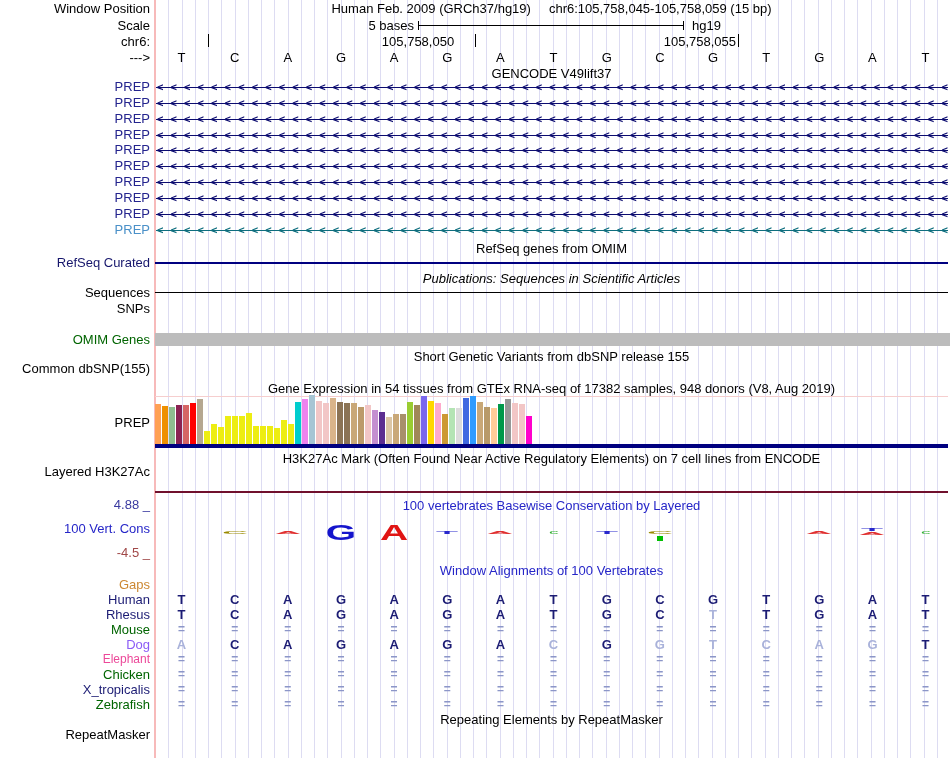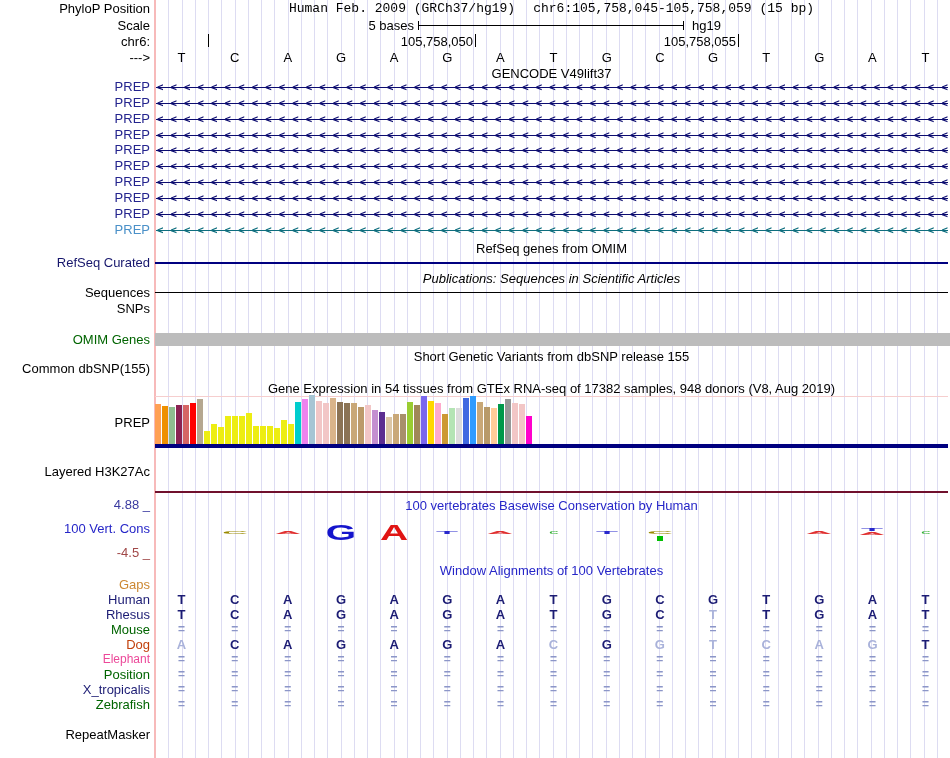--- a/index.html
+++ b/index.html
@@ -11,22 +11,22 @@
          white-space:nowrap;z-index:2;line-height:15px;}
   .hline{position:absolute;z-index:2;}
 </style>
 </head>
 <body>
 
 <div id="stage">
 
   <div class="hline" style="left: 154px; top: 0px; width: 2px; height: 758px; z-index: 1; background: rgb(247, 186, 186);"></div>
 
-  <div class="llabel" style="top:1px;">PhyloP Position</div>
-  <div class="title" style="top:1px;font-family:Liberation Mono, monospace;">
+  <div class="llabel" style="top:1px;">Window Position</div>
+  <div class="title" style="top:1px;">
     <span>Human Feb. 2009 (GRCh37/hg19)</span><span style="margin-left:18px">chr6:105,758,045-105,758,059 (15 bp)</span>
   </div>
 
   <div class="llabel" style="top:18px;">Scale</div>
   <div style="position:absolute;left:254px;top:18px;width:160px;text-align:right;font-size:13px;z-index:2;">5 bases</div>
   <div class="hline" style="left:418px;top:25px;width:266px;height:1px;background:#000;"></div>
   <div class="hline" style="left:418px;top:21px;width:1px;height:9px;background:#000;"></div>
   <div class="hline" style="left:683px;top:21px;width:1px;height:9px;background:#000;"></div>
   <div style="position:absolute;left:692px;top:18px;font-size:13px;z-index:2;">hg19</div>
 
@@ -50,30 +50,32 @@
   <div class="hline" style="left: 155px; top: 333px; width: 795px; height: 13px; background: rgb(188, 188, 188);"></div>
 
   <div class="title" style="top:349px;">Short Genetic Variants from dbSNP release 155</div>
   <div class="llabel" style="top:361px;">Common dbSNP(155)</div>
 
   <div class="title" style="top:381px;">Gene Expression in 54 tissues from GTEx RNA-seq of 17382 samples, 948 donors (V8, Aug 2019)</div>
   <div class="llabel" style="top:415px;">PREP</div>
   <div class="hline" style="left:155px;top:396px;width:793px;height:48px;border-top:1px solid #f6cece;z-index:1;"></div>
   <div class="hline" style="left: 155px; top: 444px; width: 793px; height: 4px; background: rgb(0, 0, 128);"></div>
 
+  <div class="title" style="top:451px;">H3K27Ac Mark (Often Found Near Active Regulatory Elements) on 7 cell lines from ENCODE</div>
   <div class="llabel" style="top:464px;">Layered H3K27Ac</div>
   <div class="hline" style="left: 155px; top: 491px; width: 793px; height: 2px; background: rgb(112, 16, 44);"></div>
 
   <div class="llabel" style="top: 497px; color: rgb(58, 58, 160);">4.88 _</div>
-  <div class="title" style="top: 498px; color: rgb(38, 38, 200);">100 vertebrates Basewise Conservation by Human</div>
+  <div class="title" style="top: 498px; color: rgb(38, 38, 200);">100 vertebrates Basewise Conservation by Layered</div>
   <div class="llabel" style="top: 521px; color: rgb(38, 38, 200);">100 Vert. Cons</div>
   <div class="llabel" style="top: 545px; color: rgb(160, 72, 72);">-4.5 _</div>
 
   <div class="title" style="top: 563px; color: rgb(38, 38, 200);">Window Alignments of 100 Vertebrates</div>
 
+  <div class="title" style="top:712px;">Repeating Elements by RepeatMasker</div>
   <div class="llabel" style="top:727px;">RepeatMasker</div>
 
 <div style="position: absolute; left: 168.25px; top: 0px; width: 1px; height: 758px; background: rgb(221, 220, 242); z-index: 0;"></div>
     <div style="position: absolute; left: 181.5px; top: 0px; width: 1px; height: 758px; background: rgb(221, 220, 242); z-index: 0;"></div>
     <div style="position: absolute; left: 194.75px; top: 0px; width: 1px; height: 758px; background: rgb(221, 220, 242); z-index: 0;"></div>
     <div style="position: absolute; left: 208px; top: 0px; width: 1px; height: 758px; background: rgb(221, 220, 242); z-index: 0;"></div>
     <div style="position: absolute; left: 221.25px; top: 0px; width: 1px; height: 758px; background: rgb(221, 220, 242); z-index: 0;"></div>
     <div style="position: absolute; left: 234.5px; top: 0px; width: 1px; height: 758px; background: rgb(221, 220, 242); z-index: 0;"></div>
     <div style="position: absolute; left: 247.75px; top: 0px; width: 1px; height: 758px; background: rgb(221, 220, 242); z-index: 0;"></div>
     <div style="position: absolute; left: 261px; top: 0px; width: 1px; height: 758px; background: rgb(221, 220, 242); z-index: 0;"></div>
@@ -123,21 +125,21 @@
     <div style="position: absolute; left: 844px; top: 0px; width: 1px; height: 758px; background: rgb(221, 220, 242); z-index: 0;"></div>
     <div style="position: absolute; left: 857.25px; top: 0px; width: 1px; height: 758px; background: rgb(221, 220, 242); z-index: 0;"></div>
     <div style="position: absolute; left: 870.5px; top: 0px; width: 1px; height: 758px; background: rgb(221, 220, 242); z-index: 0;"></div>
     <div style="position: absolute; left: 883.75px; top: 0px; width: 1px; height: 758px; background: rgb(221, 220, 242); z-index: 0;"></div>
     <div style="position: absolute; left: 897px; top: 0px; width: 1px; height: 758px; background: rgb(221, 220, 242); z-index: 0;"></div>
     <div style="position: absolute; left: 910.25px; top: 0px; width: 1px; height: 758px; background: rgb(221, 220, 242); z-index: 0;"></div>
     <div style="position: absolute; left: 923.5px; top: 0px; width: 1px; height: 758px; background: rgb(221, 220, 242); z-index: 0;"></div>
     <div style="position: absolute; left: 936.75px; top: 0px; width: 1px; height: 758px; background: rgb(221, 220, 242); z-index: 0;"></div>
     <div style="position: absolute; left: 208px; top: 34px; width: 1px; height: 13px; background: rgb(0, 0, 0); z-index: 2;"></div>
     <div style="position: absolute; left: 475px; top: 34px; width: 1px; height: 13px; background: rgb(0, 0, 0); z-index: 2;"></div>
-    <div style="position: absolute; left: 363px; top: 34px; width: 110px; text-align: right; font-size: 13px; z-index: 2;">105,758,050</div>
+    <div style="position: absolute; left: 363px; top: 34px; width: 110px; text-align: center; font-size: 13px; z-index: 2;">105,758,050</div>
     <div style="position: absolute; left: 738px; top: 34px; width: 1px; height: 13px; background: rgb(0, 0, 0); z-index: 2;"></div>
     <div style="position: absolute; left: 626px; top: 34px; width: 110px; text-align: right; font-size: 13px; z-index: 2;">105,758,055</div>
     <div style="position: absolute; left: 155.5px; top: 50px; width: 52px; text-align: center; font-size: 13px; z-index: 2;">T</div>
     <div style="position: absolute; left: 208.65px; top: 50px; width: 52px; text-align: center; font-size: 13px; z-index: 2;">C</div>
     <div style="position: absolute; left: 261.8px; top: 50px; width: 52px; text-align: center; font-size: 13px; z-index: 2;">A</div>
     <div style="position: absolute; left: 314.95px; top: 50px; width: 52px; text-align: center; font-size: 13px; z-index: 2;">G</div>
     <div style="position: absolute; left: 368.1px; top: 50px; width: 52px; text-align: center; font-size: 13px; z-index: 2;">A</div>
     <div style="position: absolute; left: 421.25px; top: 50px; width: 52px; text-align: center; font-size: 13px; z-index: 2;">G</div>
     <div style="position: absolute; left: 474.4px; top: 50px; width: 52px; text-align: center; font-size: 13px; z-index: 2;">A</div>
     <div style="position: absolute; left: 527.55px; top: 50px; width: 52px; text-align: center; font-size: 13px; z-index: 2;">T</div>
@@ -288,21 +290,21 @@
     <div style="position: absolute; left: 421.25px; top: 622px; width: 52px; text-align: center; font-size: 12px; font-weight: bold; color: rgb(140, 150, 200); z-index: 2;">=</div>
     <div style="position: absolute; left: 474.4px; top: 622px; width: 52px; text-align: center; font-size: 12px; font-weight: bold; color: rgb(140, 150, 200); z-index: 2;">=</div>
     <div style="position: absolute; left: 527.55px; top: 622px; width: 52px; text-align: center; font-size: 12px; font-weight: bold; color: rgb(140, 150, 200); z-index: 2;">=</div>
     <div style="position: absolute; left: 580.7px; top: 622px; width: 52px; text-align: center; font-size: 12px; font-weight: bold; color: rgb(140, 150, 200); z-index: 2;">=</div>
     <div style="position: absolute; left: 633.85px; top: 622px; width: 52px; text-align: center; font-size: 12px; font-weight: bold; color: rgb(140, 150, 200); z-index: 2;">=</div>
     <div style="position: absolute; left: 687px; top: 622px; width: 52px; text-align: center; font-size: 12px; font-weight: bold; color: rgb(140, 150, 200); z-index: 2;">=</div>
     <div style="position: absolute; left: 740.15px; top: 622px; width: 52px; text-align: center; font-size: 12px; font-weight: bold; color: rgb(140, 150, 200); z-index: 2;">=</div>
     <div style="position: absolute; left: 793.3px; top: 622px; width: 52px; text-align: center; font-size: 12px; font-weight: bold; color: rgb(140, 150, 200); z-index: 2;">=</div>
     <div style="position: absolute; left: 846.45px; top: 622px; width: 52px; text-align: center; font-size: 12px; font-weight: bold; color: rgb(140, 150, 200); z-index: 2;">=</div>
     <div style="position: absolute; left: 899.6px; top: 622px; width: 52px; text-align: center; font-size: 12px; font-weight: bold; color: rgb(140, 150, 200); z-index: 2;">=</div>
-    <div style="position: absolute; left: 0px; top: 637px; width: 150px; text-align: right; font-size: 13px; color: #c2410c; z-index: 2;">Dog</div>
+    <div style="position: absolute; left: 0px; top: 637px; width: 150px; text-align: right; font-size: 13px; color: #8b5cf6; z-index: 2;">Dog</div>
     <div style="position: absolute; left: 155.5px; top: 637px; width: 52px; text-align: center; font-size: 13px; font-weight: bold; color: rgb(169, 178, 218); z-index: 2;">A</div>
     <div style="position: absolute; left: 208.65px; top: 637px; width: 52px; text-align: center; font-size: 13px; font-weight: bold; color: rgb(28, 28, 116); z-index: 2;">C</div>
     <div style="position: absolute; left: 261.8px; top: 637px; width: 52px; text-align: center; font-size: 13px; font-weight: bold; color: rgb(28, 28, 116); z-index: 2;">A</div>
     <div style="position: absolute; left: 314.95px; top: 637px; width: 52px; text-align: center; font-size: 13px; font-weight: bold; color: rgb(28, 28, 116); z-index: 2;">G</div>
     <div style="position: absolute; left: 368.1px; top: 637px; width: 52px; text-align: center; font-size: 13px; font-weight: bold; color: rgb(28, 28, 116); z-index: 2;">A</div>
     <div style="position: absolute; left: 421.25px; top: 637px; width: 52px; text-align: center; font-size: 13px; font-weight: bold; color: rgb(28, 28, 116); z-index: 2;">G</div>
     <div style="position: absolute; left: 474.4px; top: 637px; width: 52px; text-align: center; font-size: 13px; font-weight: bold; color: rgb(28, 28, 116); z-index: 2;">A</div>
     <div style="position: absolute; left: 527.55px; top: 637px; width: 52px; text-align: center; font-size: 13px; font-weight: bold; color: rgb(169, 178, 218); z-index: 2;">C</div>
     <div style="position: absolute; left: 580.7px; top: 637px; width: 52px; text-align: center; font-size: 13px; font-weight: bold; color: rgb(28, 28, 116); z-index: 2;">G</div>
     <div style="position: absolute; left: 633.85px; top: 637px; width: 52px; text-align: center; font-size: 13px; font-weight: bold; color: rgb(169, 178, 218); z-index: 2;">G</div>
@@ -320,21 +322,21 @@
     <div style="position: absolute; left: 421.25px; top: 652px; width: 52px; text-align: center; font-size: 12px; font-weight: bold; color: rgb(140, 150, 200); z-index: 2;">=</div>
     <div style="position: absolute; left: 474.4px; top: 652px; width: 52px; text-align: center; font-size: 12px; font-weight: bold; color: rgb(140, 150, 200); z-index: 2;">=</div>
     <div style="position: absolute; left: 527.55px; top: 652px; width: 52px; text-align: center; font-size: 12px; font-weight: bold; color: rgb(140, 150, 200); z-index: 2;">=</div>
     <div style="position: absolute; left: 580.7px; top: 652px; width: 52px; text-align: center; font-size: 12px; font-weight: bold; color: rgb(140, 150, 200); z-index: 2;">=</div>
     <div style="position: absolute; left: 633.85px; top: 652px; width: 52px; text-align: center; font-size: 12px; font-weight: bold; color: rgb(140, 150, 200); z-index: 2;">=</div>
     <div style="position: absolute; left: 687px; top: 652px; width: 52px; text-align: center; font-size: 12px; font-weight: bold; color: rgb(140, 150, 200); z-index: 2;">=</div>
     <div style="position: absolute; left: 740.15px; top: 652px; width: 52px; text-align: center; font-size: 12px; font-weight: bold; color: rgb(140, 150, 200); z-index: 2;">=</div>
     <div style="position: absolute; left: 793.3px; top: 652px; width: 52px; text-align: center; font-size: 12px; font-weight: bold; color: rgb(140, 150, 200); z-index: 2;">=</div>
     <div style="position: absolute; left: 846.45px; top: 652px; width: 52px; text-align: center; font-size: 12px; font-weight: bold; color: rgb(140, 150, 200); z-index: 2;">=</div>
     <div style="position: absolute; left: 899.6px; top: 652px; width: 52px; text-align: center; font-size: 12px; font-weight: bold; color: rgb(140, 150, 200); z-index: 2;">=</div>
-    <div style="position: absolute; left: 0px; top: 667px; width: 150px; text-align: right; font-size: 13px; color: rgb(0, 100, 0); z-index: 2;">Position</div>
+    <div style="position: absolute; left: 0px; top: 667px; width: 150px; text-align: right; font-size: 13px; color: rgb(0, 100, 0); z-index: 2;">Chicken</div>
     <div style="position: absolute; left: 155.5px; top: 667px; width: 52px; text-align: center; font-size: 12px; font-weight: bold; color: rgb(140, 150, 200); z-index: 2;">=</div>
     <div style="position: absolute; left: 208.65px; top: 667px; width: 52px; text-align: center; font-size: 12px; font-weight: bold; color: rgb(140, 150, 200); z-index: 2;">=</div>
     <div style="position: absolute; left: 261.8px; top: 667px; width: 52px; text-align: center; font-size: 12px; font-weight: bold; color: rgb(140, 150, 200); z-index: 2;">=</div>
     <div style="position: absolute; left: 314.95px; top: 667px; width: 52px; text-align: center; font-size: 12px; font-weight: bold; color: rgb(140, 150, 200); z-index: 2;">=</div>
     <div style="position: absolute; left: 368.1px; top: 667px; width: 52px; text-align: center; font-size: 12px; font-weight: bold; color: rgb(140, 150, 200); z-index: 2;">=</div>
     <div style="position: absolute; left: 421.25px; top: 667px; width: 52px; text-align: center; font-size: 12px; font-weight: bold; color: rgb(140, 150, 200); z-index: 2;">=</div>
     <div style="position: absolute; left: 474.4px; top: 667px; width: 52px; text-align: center; font-size: 12px; font-weight: bold; color: rgb(140, 150, 200); z-index: 2;">=</div>
     <div style="position: absolute; left: 527.55px; top: 667px; width: 52px; text-align: center; font-size: 12px; font-weight: bold; color: rgb(140, 150, 200); z-index: 2;">=</div>
     <div style="position: absolute; left: 580.7px; top: 667px; width: 52px; text-align: center; font-size: 12px; font-weight: bold; color: rgb(140, 150, 200); z-index: 2;">=</div>
     <div style="position: absolute; left: 633.85px; top: 667px; width: 52px; text-align: center; font-size: 12px; font-weight: bold; color: rgb(140, 150, 200); z-index: 2;">=</div>

